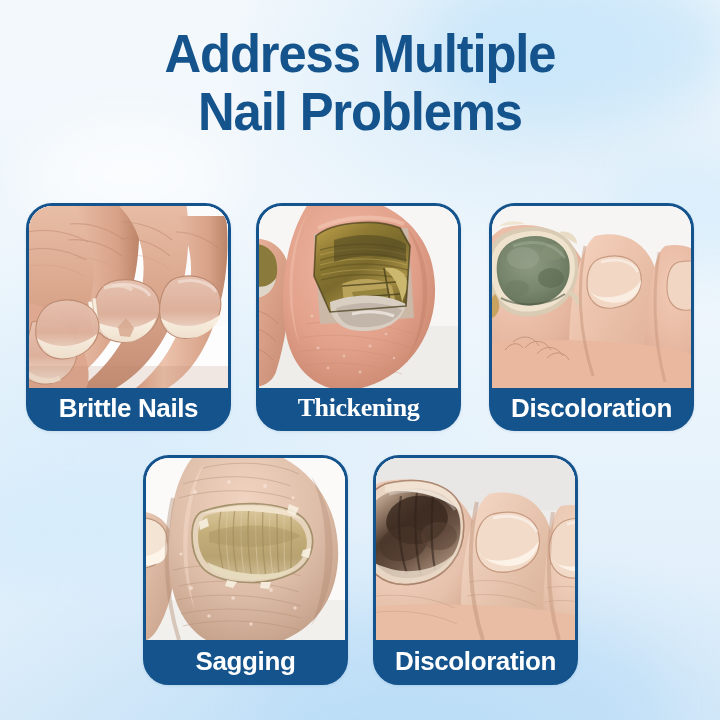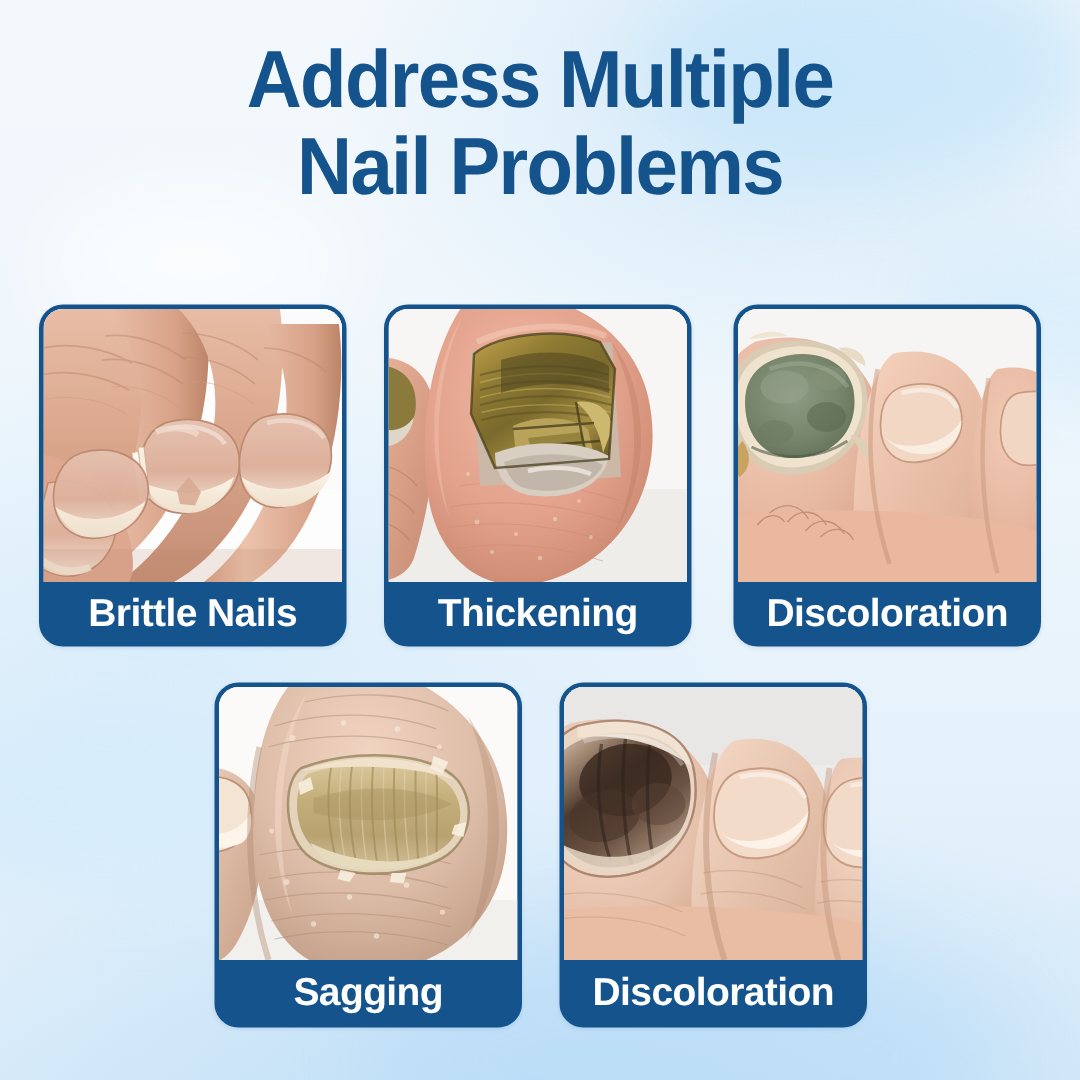--- a/index.html
+++ b/index.html
@@ -41,21 +41,21 @@
     transform:scaleX(.94);
     transform-origin:50% 0;
     z-index:4;
   }
   .title .ln { display:block; white-space:nowrap; }
 
   
   .card {
     position:absolute;
     border:3px solid #14538c;
-    border-radius:16px;
+    border-radius:26px;
     background:#14538c;
     overflow:hidden;
     z-index:5;
     box-shadow:0 1px 3px rgba(20,83,140,.12);
   }
   .card .photo {
     position:absolute; left:0; right:0; top:0;
     overflow:hidden;
     background:#fff;
   }
@@ -72,21 +72,21 @@
   .row1 { top:203px; height:228px; }
   .row1 .photo { height:182px; }
   .row1 .label { height:40px; font-size:26px; }
 
   
   .row2 { top:455px; height:230px; }
   .row2 .photo { height:182px; }
   .row2 .label { height:42px; font-size:26px; }
 
   #card-brittle      { left:26px;  width:205px; }
-  #card-thickening   { left:256px; width:205px; }
+  #card-thickening   { left:256px; width:205px;font-family:Liberation Serif, serif; }
   #card-discolor     { left:489px; width:205px; }
   #card-sagging      { left:143px; width:205px; }
   #card-melanonychia { left:373px; width:205px; }
 
   
   .pv { width:100%; height:100%; display:block; }
 </style>
 </head>
 <body>
 

